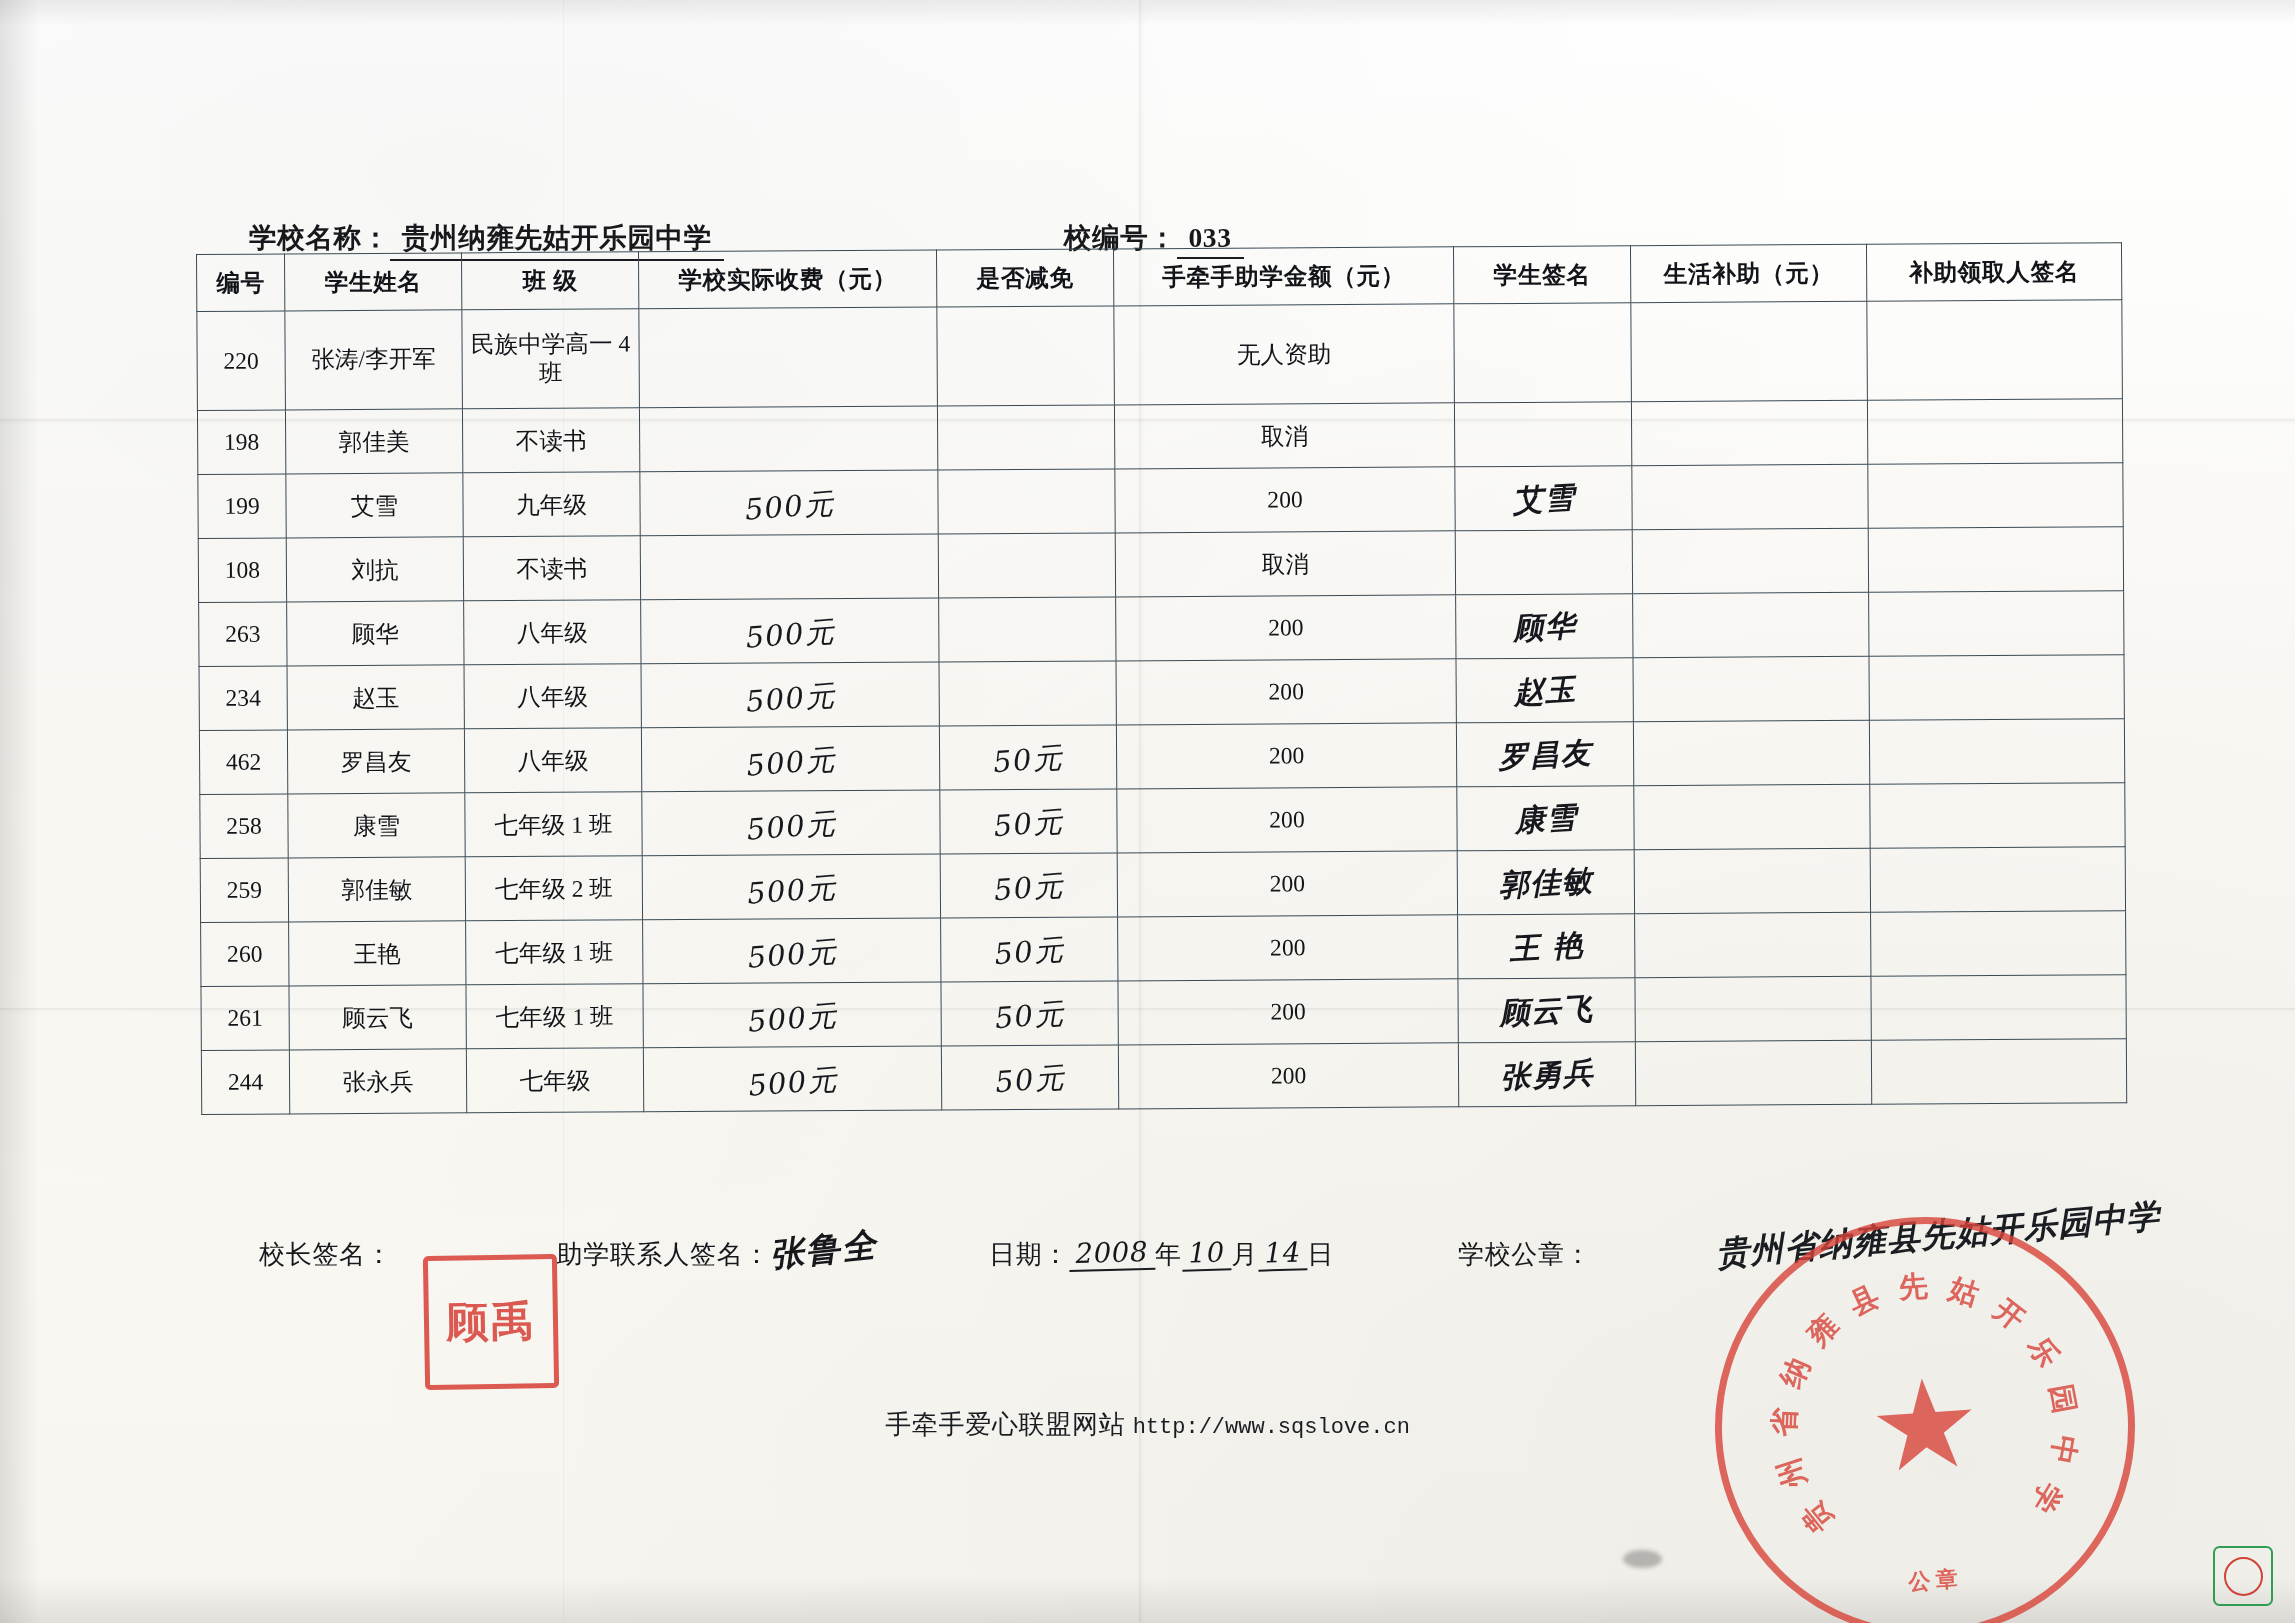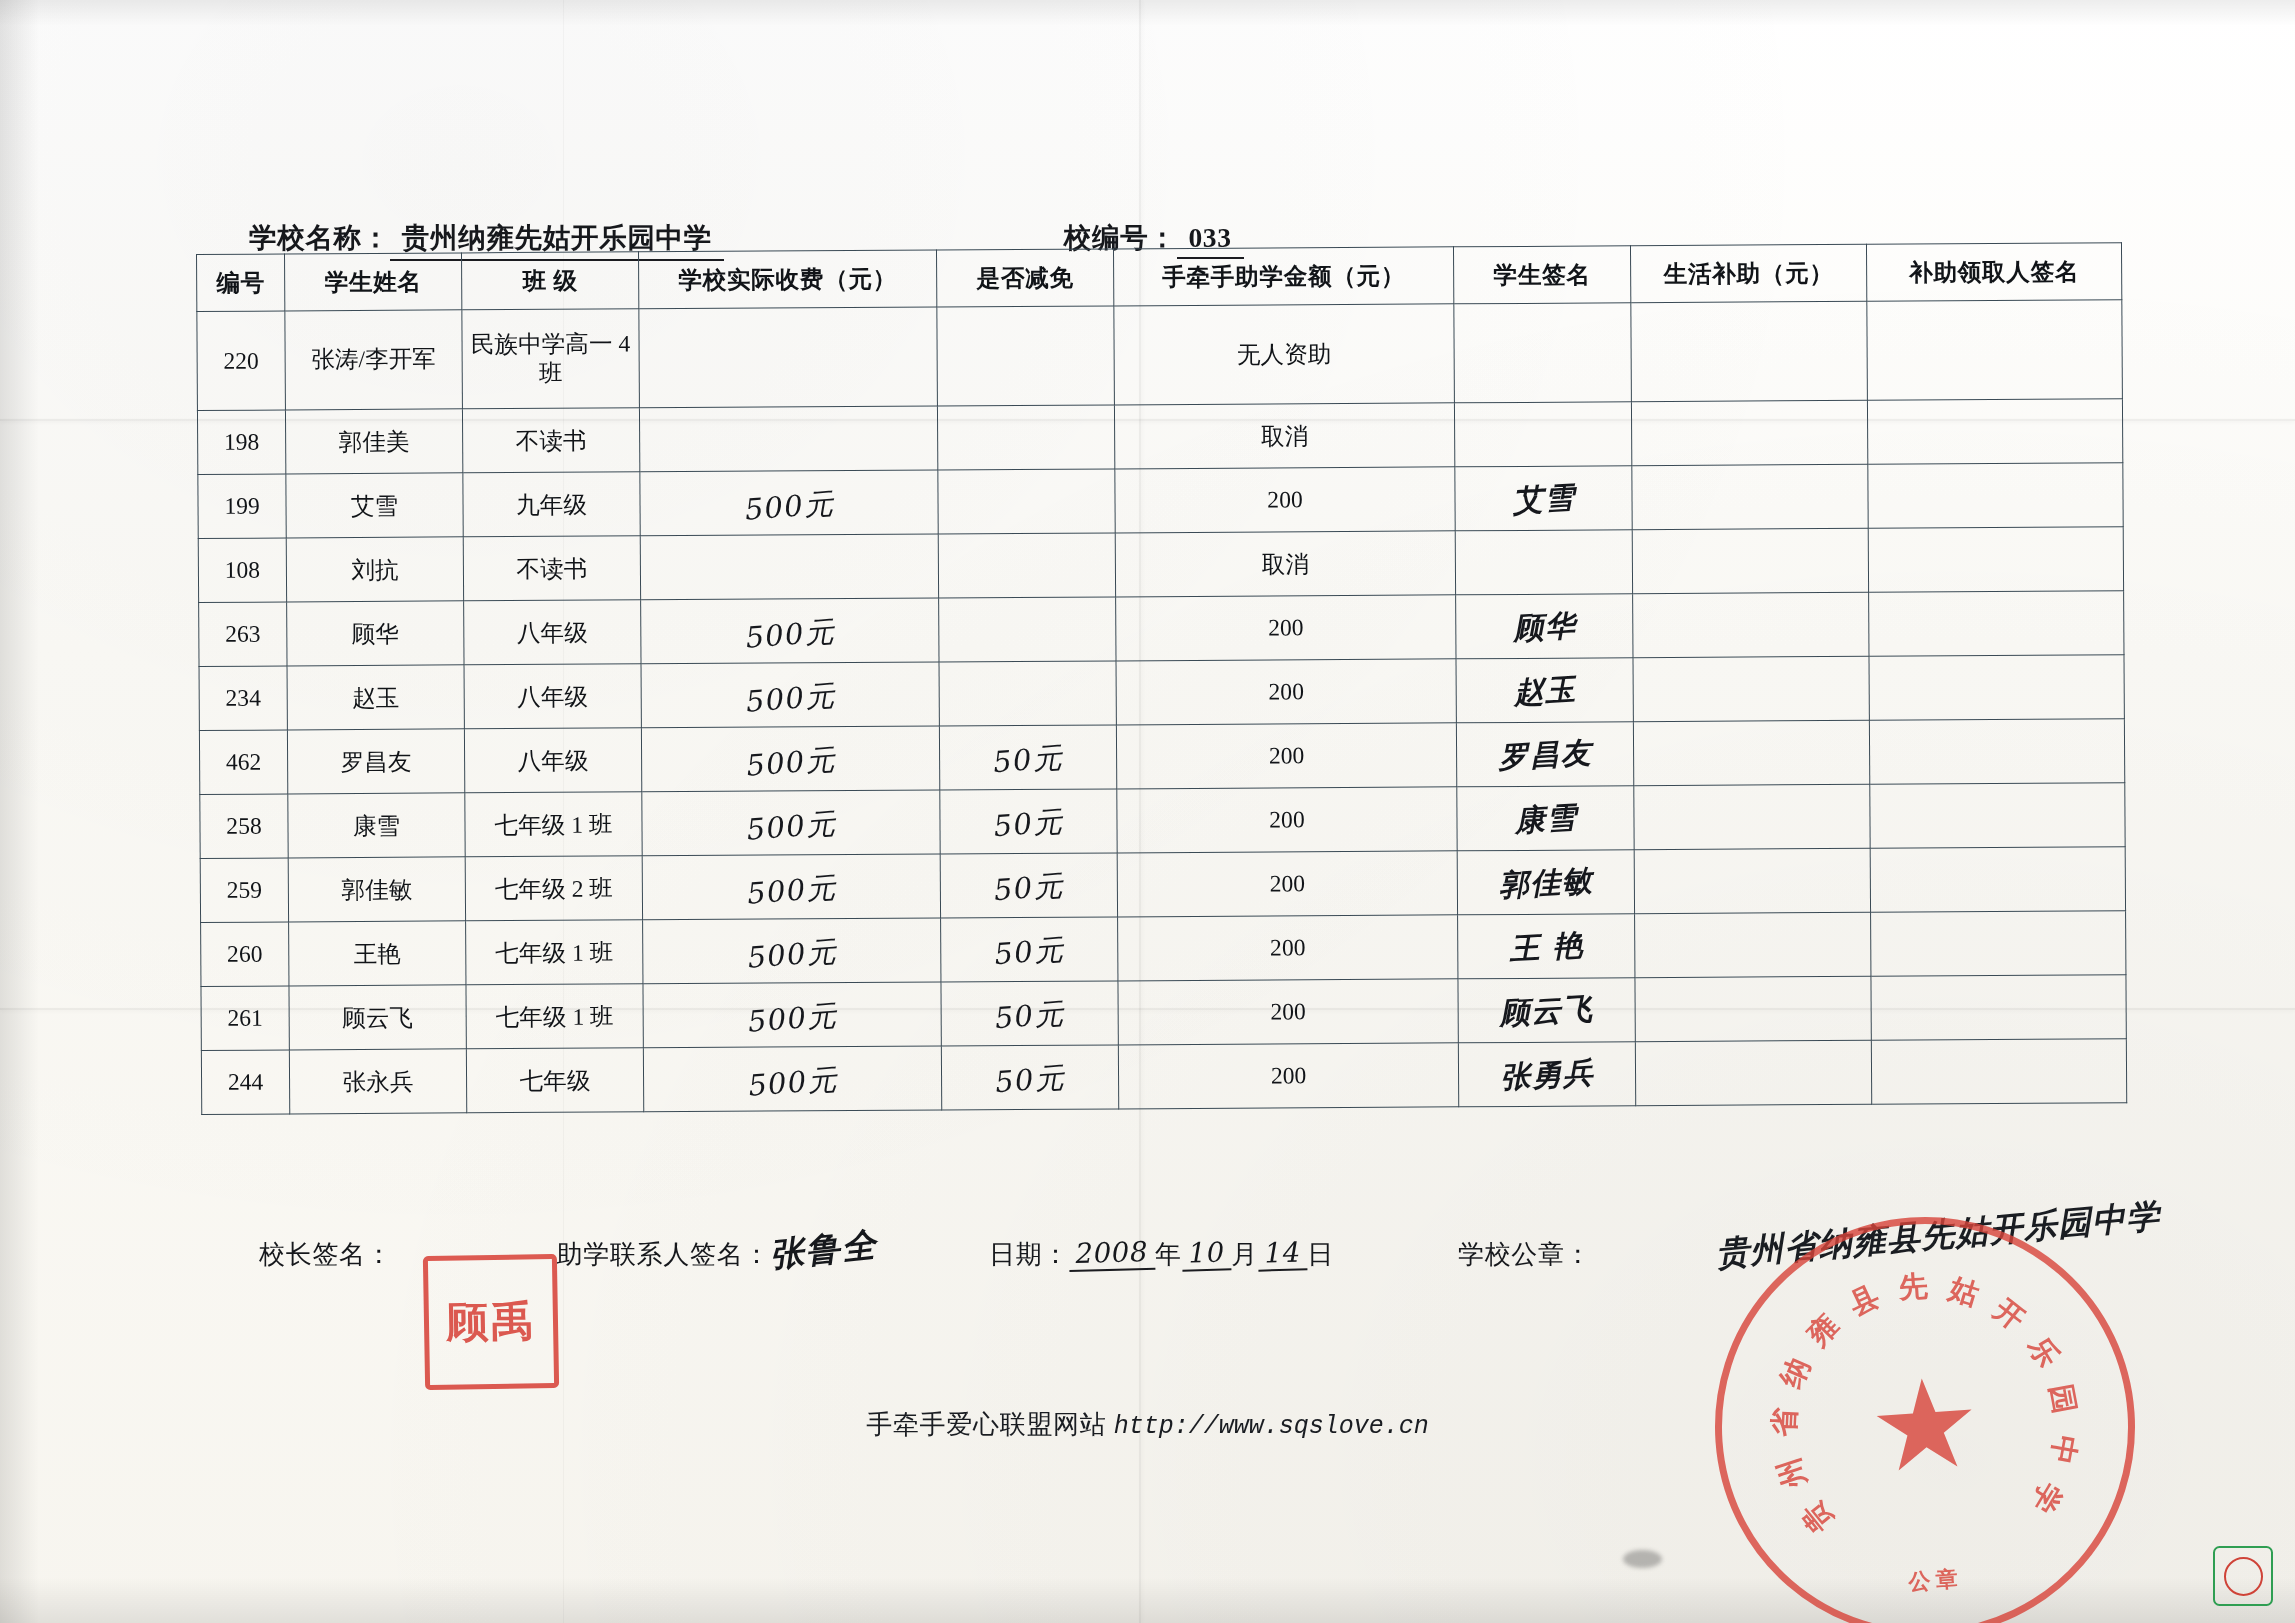--- a/index.html
+++ b/index.html
@@ -249,23 +249,22 @@
     position: absolute;
     left: 0; right: 0;
     top: 1407px;
     text-align: center;
     font-size: 26px;
     color: #1a1d22;
     letter-spacing: 0.7px;
   }
   .website .url {
     font-family: "Liberation Mono", "DejaVu Sans Mono", monospace;
-    font-size: 25px;
+    font-size: 22px;
     letter-spacing: 0px;
-    font-style: italic;
   }
 
   
   .corner-logo {
     position: absolute;
     right: 22px;
     bottom: 17px;
     width: 56px;
     height: 56px;
     border: 2.6px solid #2f9e52;

